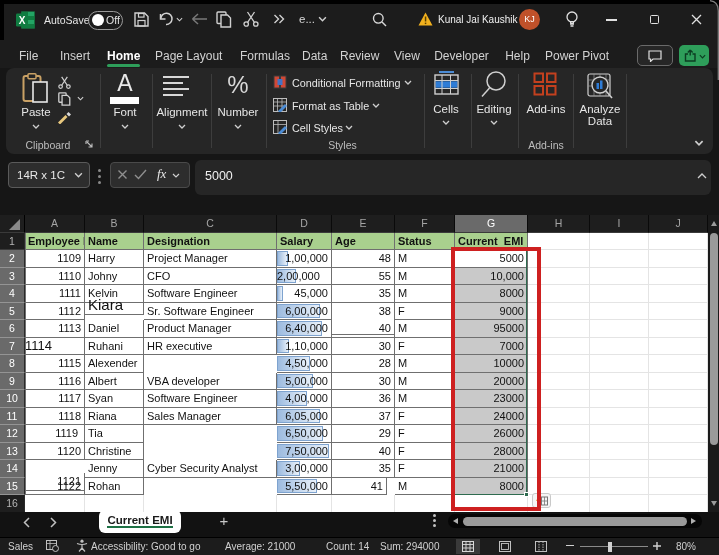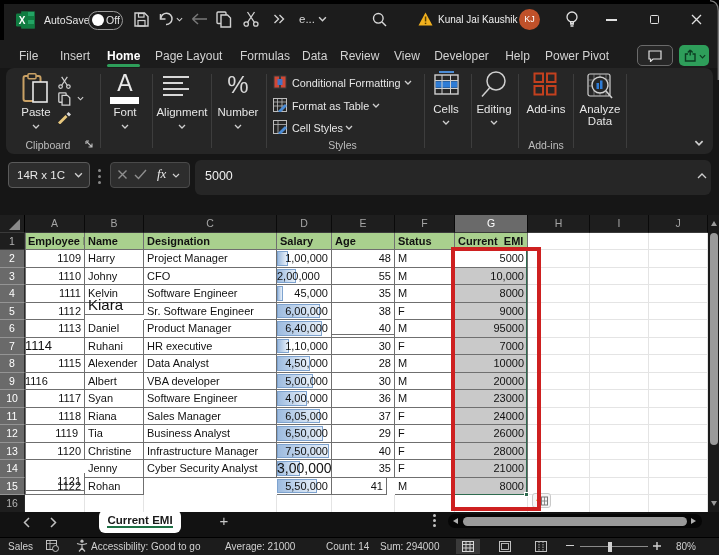--- a/index.html
+++ b/index.html
@@ -417,29 +417,28 @@
     <div style="position:absolute;top:122.5px;height:17.5px;border-right:1px solid #6f6f6f;border-bottom:1px solid #6f6f6f;font-size:11px;line-height:16.5px;color:#111;overflow:hidden;white-space:nowrap;left:144px;width:133px;padding-left:3px">HR executive</div>
     <div style="position:absolute;top:122.5px;height:17.5px;border-right:1px solid #6f6f6f;border-bottom:1px solid #6f6f6f;font-size:11px;line-height:16.5px;color:#111;overflow:hidden;white-space:nowrap;left:277px;width:55px;text-align:right;padding-right:3px">
       <div style="position:absolute;left:0px;top:1px;width:12px;height:14.5px;background:linear-gradient(to right,#9dbbdf,#e9f1fa);border:1px solid #7ea3cf"></div>
       <div style="position:relative">1,10,000</div>
     </div>
     <div style="position:absolute;top:122.5px;height:17.5px;border-right:1px solid #6f6f6f;border-bottom:1px solid #6f6f6f;font-size:11px;line-height:16.5px;color:#111;overflow:hidden;white-space:nowrap;left:332px;width:63px;text-align:right;padding-right:3px">30</div>
     <div style="position:absolute;top:122.5px;height:17.5px;border-right:1px solid #6f6f6f;border-bottom:1px solid #6f6f6f;font-size:11px;line-height:16.5px;color:#111;overflow:hidden;white-space:nowrap;left:395px;width:60px;padding-left:3px">F</div>
     <div style="position:absolute;top:122.5px;height:17.5px;border-right:1px solid #6f6f6f;border-bottom:1px solid #6f6f6f;font-size:11px;line-height:16.5px;color:#111;overflow:hidden;white-space:nowrap;left:455px;width:73px;text-align:right;padding-right:3px;background:#c9c9c9">7000</div>
     <div style="position:absolute;top:140.0px;height:17.5px;border-right:1px solid #6f6f6f;border-bottom:1px solid #6f6f6f;font-size:11px;line-height:16.5px;color:#111;overflow:hidden;white-space:nowrap;left:25px;width:60px;text-align:right;padding-right:3px">1115</div>
     <div style="position:absolute;top:140.0px;height:17.5px;border-right:1px solid #6f6f6f;border-bottom:1px solid #6f6f6f;font-size:11px;line-height:16.5px;color:#111;overflow:hidden;white-space:nowrap;left:85px;width:59px;padding-left:3px">Alexender</div>
-    <div style="position:absolute;top:140.0px;height:17.5px;border-right:1px solid #6f6f6f;border-bottom:1px solid #6f6f6f;font-size:11px;line-height:16.5px;color:#111;overflow:hidden;white-space:nowrap;left:144px;width:133px;padding-left:3px">Data Analyst</div>
     <div style="position:absolute;top:140.0px;height:17.5px;border-right:1px solid #6f6f6f;border-bottom:1px solid #6f6f6f;font-size:11px;line-height:16.5px;color:#111;overflow:hidden;white-space:nowrap;left:277px;width:55px;text-align:right;padding-right:3px">
       <div style="position:absolute;left:0px;top:1px;width:33px;height:14.5px;background:linear-gradient(to right,#9dbbdf,#e9f1fa);border:1px solid #7ea3cf"></div>
       <div style="position:relative">4,50,000</div>
     </div>
     <div style="position:absolute;top:140.0px;height:17.5px;border-right:1px solid #6f6f6f;border-bottom:1px solid #6f6f6f;font-size:11px;line-height:16.5px;color:#111;overflow:hidden;white-space:nowrap;left:332px;width:63px;text-align:right;padding-right:3px">28</div>
     <div style="position:absolute;top:140.0px;height:17.5px;border-right:1px solid #6f6f6f;border-bottom:1px solid #6f6f6f;font-size:11px;line-height:16.5px;color:#111;overflow:hidden;white-space:nowrap;left:395px;width:60px;padding-left:3px">M</div>
     <div style="position:absolute;top:140.0px;height:17.5px;border-right:1px solid #6f6f6f;border-bottom:1px solid #6f6f6f;font-size:11px;line-height:16.5px;color:#111;overflow:hidden;white-space:nowrap;left:455px;width:73px;text-align:right;padding-right:3px;background:#c9c9c9">10000</div>
-    <div style="position:absolute;top:157.5px;height:17.5px;border-right:1px solid #6f6f6f;border-bottom:1px solid #6f6f6f;font-size:11px;line-height:16.5px;color:#111;overflow:hidden;white-space:nowrap;left:25px;width:60px;text-align:left;padding-right:3px">1116</div>
+    <div style="position:absolute;top:157.5px;height:17.5px;border-right:1px solid #6f6f6f;border-bottom:1px solid #6f6f6f;font-size:11px;line-height:16.5px;color:#111;overflow:hidden;white-space:nowrap;left:25px;width:60px;text-align:right;padding-right:3px">1116</div>
     <div style="position:absolute;top:157.5px;height:17.5px;border-right:1px solid #6f6f6f;border-bottom:1px solid #6f6f6f;font-size:11px;line-height:16.5px;color:#111;overflow:hidden;white-space:nowrap;left:85px;width:59px;padding-left:3px">Albert</div>
     <div style="position:absolute;top:157.5px;height:17.5px;border-right:1px solid #6f6f6f;border-bottom:1px solid #6f6f6f;font-size:11px;line-height:16.5px;color:#111;overflow:hidden;white-space:nowrap;left:144px;width:133px;padding-left:3px">VBA developer</div>
     <div style="position:absolute;top:157.5px;height:17.5px;border-right:1px solid #6f6f6f;border-bottom:1px solid #6f6f6f;font-size:11px;line-height:16.5px;color:#111;overflow:hidden;white-space:nowrap;left:277px;width:55px;text-align:right;padding-right:3px">
       <div style="position:absolute;left:0px;top:1px;width:36px;height:14.5px;background:linear-gradient(to right,#9dbbdf,#e9f1fa);border:1px solid #7ea3cf"></div>
       <div style="position:relative">5,00,000</div>
     </div>
     <div style="position:absolute;top:157.5px;height:17.5px;border-right:1px solid #6f6f6f;border-bottom:1px solid #6f6f6f;font-size:11px;line-height:16.5px;color:#111;overflow:hidden;white-space:nowrap;left:332px;width:63px;text-align:right;padding-right:3px">30</div>
     <div style="position:absolute;top:157.5px;height:17.5px;border-right:1px solid #6f6f6f;border-bottom:1px solid #6f6f6f;font-size:11px;line-height:16.5px;color:#111;overflow:hidden;white-space:nowrap;left:395px;width:60px;padding-left:3px">M</div>
     <div style="position:absolute;top:157.5px;height:17.5px;border-right:1px solid #6f6f6f;border-bottom:1px solid #6f6f6f;font-size:11px;line-height:16.5px;color:#111;overflow:hidden;white-space:nowrap;left:455px;width:73px;text-align:right;padding-right:3px;background:#c9c9c9">20000</div>
     <div style="position:absolute;top:175.0px;height:17.5px;border-right:1px solid #6f6f6f;border-bottom:1px solid #6f6f6f;font-size:11px;line-height:16.5px;color:#111;overflow:hidden;white-space:nowrap;left:25px;width:60px;text-align:right;padding-right:3px">1117</div>
@@ -457,42 +456,40 @@
     <div style="position:absolute;top:192.5px;height:17.5px;border-right:1px solid #6f6f6f;border-bottom:1px solid #6f6f6f;font-size:11px;line-height:16.5px;color:#111;overflow:hidden;white-space:nowrap;left:144px;width:133px;padding-left:3px">Sales Manager</div>
     <div style="position:absolute;top:192.5px;height:17.5px;border-right:1px solid #6f6f6f;border-bottom:1px solid #6f6f6f;font-size:11px;line-height:16.5px;color:#111;overflow:hidden;white-space:nowrap;left:277px;width:55px;text-align:right;padding-right:3px">
       <div style="position:absolute;left:0px;top:1px;width:43px;height:14.5px;background:linear-gradient(to right,#9dbbdf,#e9f1fa);border:1px solid #7ea3cf"></div>
       <div style="position:relative">6,05,000</div>
     </div>
     <div style="position:absolute;top:192.5px;height:17.5px;border-right:1px solid #6f6f6f;border-bottom:1px solid #6f6f6f;font-size:11px;line-height:16.5px;color:#111;overflow:hidden;white-space:nowrap;left:332px;width:63px;text-align:right;padding-right:3px">37</div>
     <div style="position:absolute;top:192.5px;height:17.5px;border-right:1px solid #6f6f6f;border-bottom:1px solid #6f6f6f;font-size:11px;line-height:16.5px;color:#111;overflow:hidden;white-space:nowrap;left:395px;width:60px;padding-left:3px">F</div>
     <div style="position:absolute;top:192.5px;height:17.5px;border-right:1px solid #6f6f6f;border-bottom:1px solid #6f6f6f;font-size:11px;line-height:16.5px;color:#111;overflow:hidden;white-space:nowrap;left:455px;width:73px;text-align:right;padding-right:3px;background:#c9c9c9">24000</div>
     <div style="position:absolute;top:210.0px;height:17.5px;border-right:1px solid #6f6f6f;border-bottom:1px solid #6f6f6f;font-size:11px;line-height:16.5px;color:#111;overflow:hidden;white-space:nowrap;left:25px;width:60px;text-align:right;padding-right:6px">1119</div>
     <div style="position:absolute;top:210.0px;height:17.5px;border-right:1px solid #6f6f6f;border-bottom:1px solid #6f6f6f;font-size:11px;line-height:16.5px;color:#111;overflow:hidden;white-space:nowrap;left:85px;width:59px;padding-left:3px">Tia</div>
-    <div style="position:absolute;top:210.0px;height:17.5px;border-right:1px solid #6f6f6f;border-bottom:1px solid #6f6f6f;font-size:11px;line-height:16.5px;color:#111;overflow:hidden;white-space:nowrap;left:144px;width:133px;padding-left:3px">Business Analyst</div>
     <div style="position:absolute;top:210.0px;height:17.5px;border-right:1px solid #6f6f6f;border-bottom:1px solid #6f6f6f;font-size:11px;line-height:16.5px;color:#111;overflow:hidden;white-space:nowrap;left:277px;width:55px;text-align:right;padding-right:3px">
       <div style="position:absolute;left:0px;top:1px;width:46px;height:14.5px;background:linear-gradient(to right,#9dbbdf,#e9f1fa);border:1px solid #7ea3cf"></div>
       <div style="position:relative">6,50,000</div>
     </div>
     <div style="position:absolute;top:210.0px;height:17.5px;border-right:1px solid #6f6f6f;border-bottom:1px solid #6f6f6f;font-size:11px;line-height:16.5px;color:#111;overflow:hidden;white-space:nowrap;left:332px;width:63px;text-align:right;padding-right:3px">29</div>
     <div style="position:absolute;top:210.0px;height:17.5px;border-right:1px solid #6f6f6f;border-bottom:1px solid #6f6f6f;font-size:11px;line-height:16.5px;color:#111;overflow:hidden;white-space:nowrap;left:395px;width:60px;padding-left:3px">F</div>
     <div style="position:absolute;top:210.0px;height:17.5px;border-right:1px solid #6f6f6f;border-bottom:1px solid #6f6f6f;font-size:11px;line-height:16.5px;color:#111;overflow:hidden;white-space:nowrap;left:455px;width:73px;text-align:right;padding-right:3px;background:#c9c9c9">26000</div>
     <div style="position:absolute;top:227.5px;height:17.5px;border-right:1px solid #6f6f6f;border-bottom:1px solid #6f6f6f;font-size:11px;line-height:16.5px;color:#111;overflow:hidden;white-space:nowrap;left:25px;width:60px;text-align:right;padding-right:3px">1120</div>
     <div style="position:absolute;top:227.5px;height:17.5px;border-right:1px solid #6f6f6f;border-bottom:1px solid #6f6f6f;font-size:11px;line-height:16.5px;color:#111;overflow:hidden;white-space:nowrap;left:85px;width:59px;padding-left:3px">Christine</div>
-    <div style="position:absolute;top:227.5px;height:17.5px;border-right:1px solid #6f6f6f;border-bottom:1px solid #6f6f6f;font-size:11px;line-height:16.5px;color:#111;overflow:hidden;white-space:nowrap;left:144px;width:133px;padding-left:3px">Infrastructure Manager</div>
     <div style="position:absolute;top:227.5px;height:17.5px;border-right:1px solid #6f6f6f;border-bottom:1px solid #6f6f6f;font-size:11px;line-height:16.5px;color:#111;overflow:hidden;white-space:nowrap;left:277px;width:55px;text-align:right;padding-right:3px">
       <div style="position:absolute;left:0px;top:1px;width:52px;height:14.5px;background:linear-gradient(to right,#9dbbdf,#e9f1fa);border:1px solid #7ea3cf"></div>
       <div style="position:relative">7,50,000</div>
     </div>
     <div style="position:absolute;top:227.5px;height:17.5px;border-right:1px solid #6f6f6f;border-bottom:1px solid #6f6f6f;font-size:11px;line-height:16.5px;color:#111;overflow:hidden;white-space:nowrap;left:332px;width:63px;text-align:right;padding-right:3px">40</div>
     <div style="position:absolute;top:227.5px;height:17.5px;border-right:1px solid #6f6f6f;border-bottom:1px solid #6f6f6f;font-size:11px;line-height:16.5px;color:#111;overflow:hidden;white-space:nowrap;left:395px;width:60px;padding-left:3px">F</div>
     <div style="position:absolute;top:227.5px;height:17.5px;border-right:1px solid #6f6f6f;border-bottom:1px solid #6f6f6f;font-size:11px;line-height:16.5px;color:#111;overflow:hidden;white-space:nowrap;left:455px;width:73px;text-align:right;padding-right:3px;background:#c9c9c9">28000</div>
     <div style="position:absolute;top:258px;height:17.5px;border-right:1px solid #6f6f6f;border-bottom:1px solid #6f6f6f;font-size:11px;line-height:16.5px;color:#111;overflow:hidden;white-space:nowrap;left:25px;width:60px;text-align:right;padding-right:3px">1121</div>
     <div style="position:absolute;top:245.0px;height:17.5px;border-right:1px solid #6f6f6f;border-bottom:1px solid #6f6f6f;font-size:11px;line-height:16.5px;color:#111;overflow:hidden;white-space:nowrap;left:85px;width:59px;padding-left:3px">Jenny</div>
     <div style="position:absolute;top:245.0px;height:17.5px;border-right:1px solid #6f6f6f;border-bottom:1px solid #6f6f6f;font-size:11px;line-height:16.5px;color:#111;overflow:hidden;white-space:nowrap;left:144px;width:133px;padding-left:3px">Cyber Security Analyst</div>
-    <div style="position:absolute;top:245.0px;height:17.5px;border-right:1px solid #6f6f6f;border-bottom:1px solid #6f6f6f;font-size:14px;line-height:16.5px;color:#111;overflow:hidden;white-space:nowrap;left:277px;width:55px;text-align:right;padding-right:3px">
+    <div style="position:absolute;top:245.0px;height:17.5px;border-right:1px solid #6f6f6f;border-bottom:1px solid #6f6f6f;font-size:11px;line-height:16.5px;color:#111;overflow:hidden;white-space:nowrap;left:277px;width:55px;text-align:right;padding-right:3px">
       <div style="position:absolute;left:0px;top:1px;width:23px;height:14.5px;background:linear-gradient(to right,#9dbbdf,#e9f1fa);border:1px solid #7ea3cf"></div>
       <div style="position:relative">3,00,000</div>
     </div>
     <div style="position:absolute;top:245.0px;height:17.5px;border-right:1px solid #6f6f6f;border-bottom:1px solid #6f6f6f;font-size:11px;line-height:16.5px;color:#111;overflow:hidden;white-space:nowrap;left:332px;width:63px;text-align:right;padding-right:3px">35</div>
     <div style="position:absolute;top:245.0px;height:17.5px;border-right:1px solid #6f6f6f;border-bottom:1px solid #6f6f6f;font-size:11px;line-height:16.5px;color:#111;overflow:hidden;white-space:nowrap;left:395px;width:60px;padding-left:3px">F</div>
     <div style="position:absolute;top:245.0px;height:17.5px;border-right:1px solid #6f6f6f;border-bottom:1px solid #6f6f6f;font-size:11px;line-height:16.5px;color:#111;overflow:hidden;white-space:nowrap;left:455px;width:73px;text-align:right;padding-right:3px;background:#c9c9c9">21000</div>
     <div style="position:absolute;top:262.5px;height:17.5px;border-right:1px solid #6f6f6f;border-bottom:1px solid #6f6f6f;font-size:11px;line-height:16.5px;color:#111;overflow:hidden;white-space:nowrap;left:25px;width:60px;text-align:right;padding-right:3px">1122</div>
     <div style="position:absolute;top:262.5px;height:17.5px;border-right:1px solid #6f6f6f;border-bottom:1px solid #6f6f6f;font-size:11px;line-height:16.5px;color:#111;overflow:hidden;white-space:nowrap;left:85px;width:59px;padding-left:3px">Rohan</div>
     <div style="position:absolute;top:262.5px;height:17.5px;border-right:1px solid #6f6f6f;border-bottom:1px solid #6f6f6f;font-size:11px;line-height:16.5px;color:#111;overflow:hidden;white-space:nowrap;left:277px;width:55px;text-align:right;padding-right:3px">
       <div style="position:absolute;left:0px;top:1px;width:40px;height:14.5px;background:linear-gradient(to right,#9dbbdf,#e9f1fa);border:1px solid #7ea3cf"></div>

